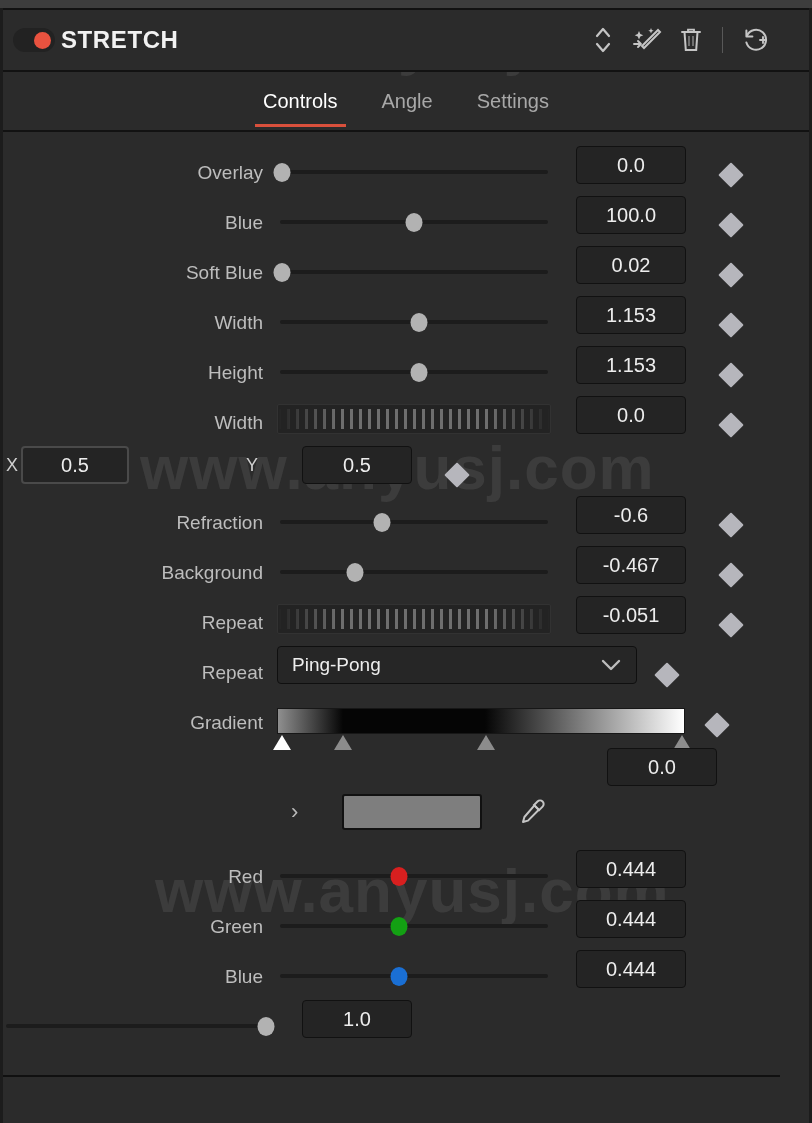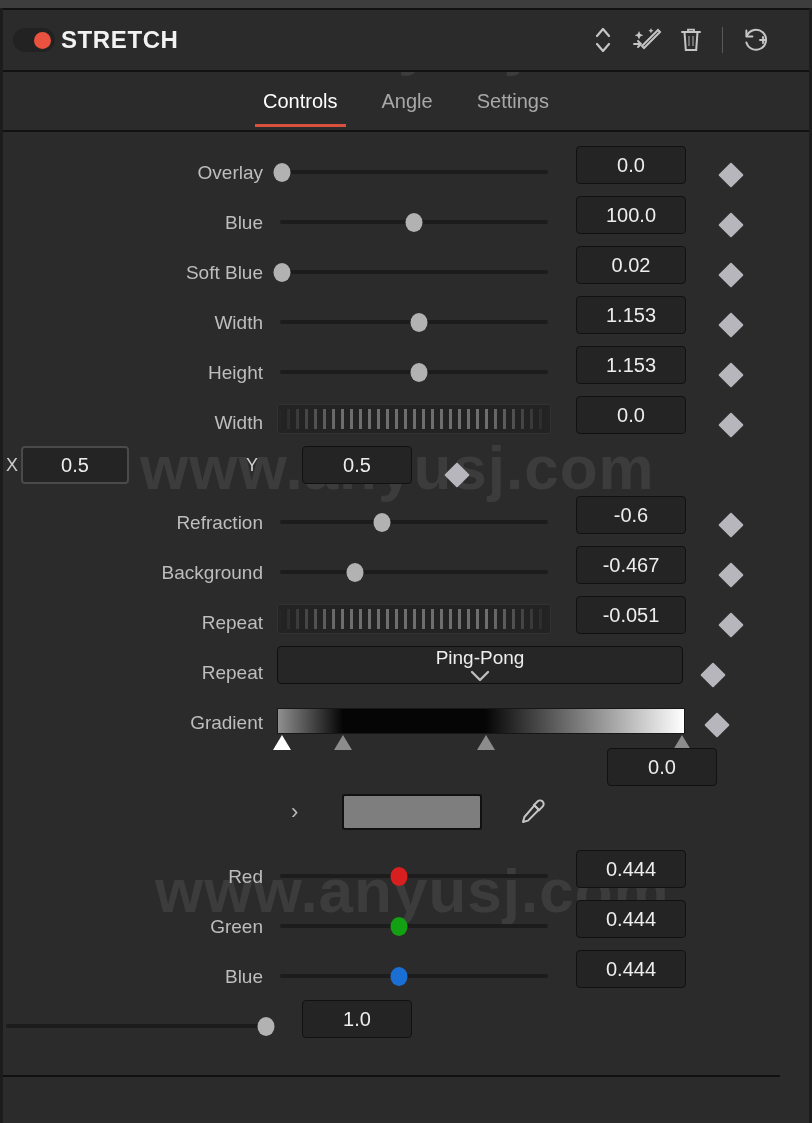--- a/index.html
+++ b/index.html
@@ -246,30 +246,29 @@
     align-items: center;
     justify-content: center;
     font-size: 20px;
     color: #ededed;
     flex: none;
   }
   .posbox.focused { border: 2px solid #4a4a4a; }
 
   
   .dropdown {
-    width: 406px; height: 38px;
+    width: 360px; height: 38px;
     background: #262626;
     border: 1px solid #0f0f0f;
     border-radius: 4px;
     display: flex;
     align-items: center;
     padding: 0 14px;
     font-size: 19px;
     color: #eeeeee;
-    flex-direction: column;
   }
   .dropdown .dd-text { flex: 1 1 auto; }
 
   
   .gradbar {
     position: relative;
     width: 408px; height: 26px;
     border: 1px solid #171717;
   }
   .gradfill {

